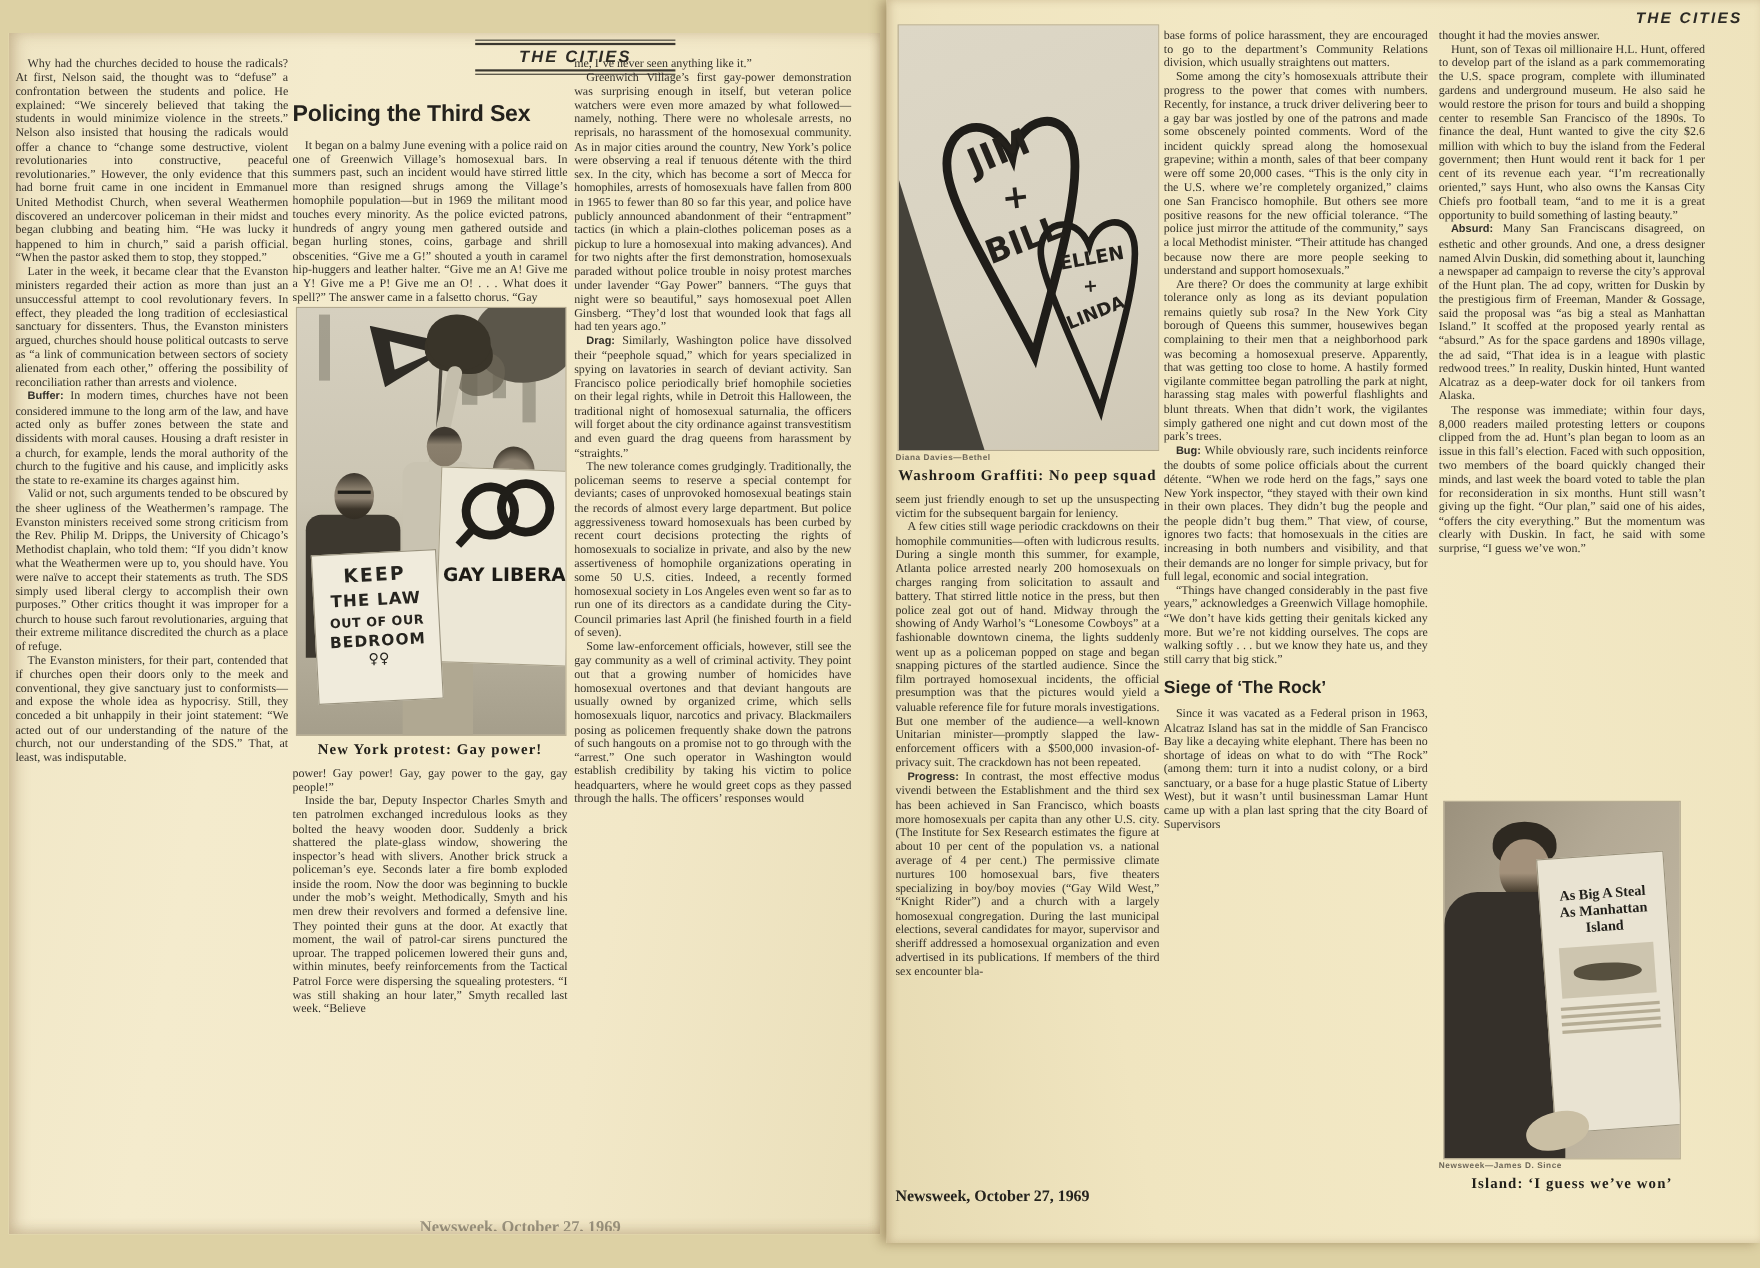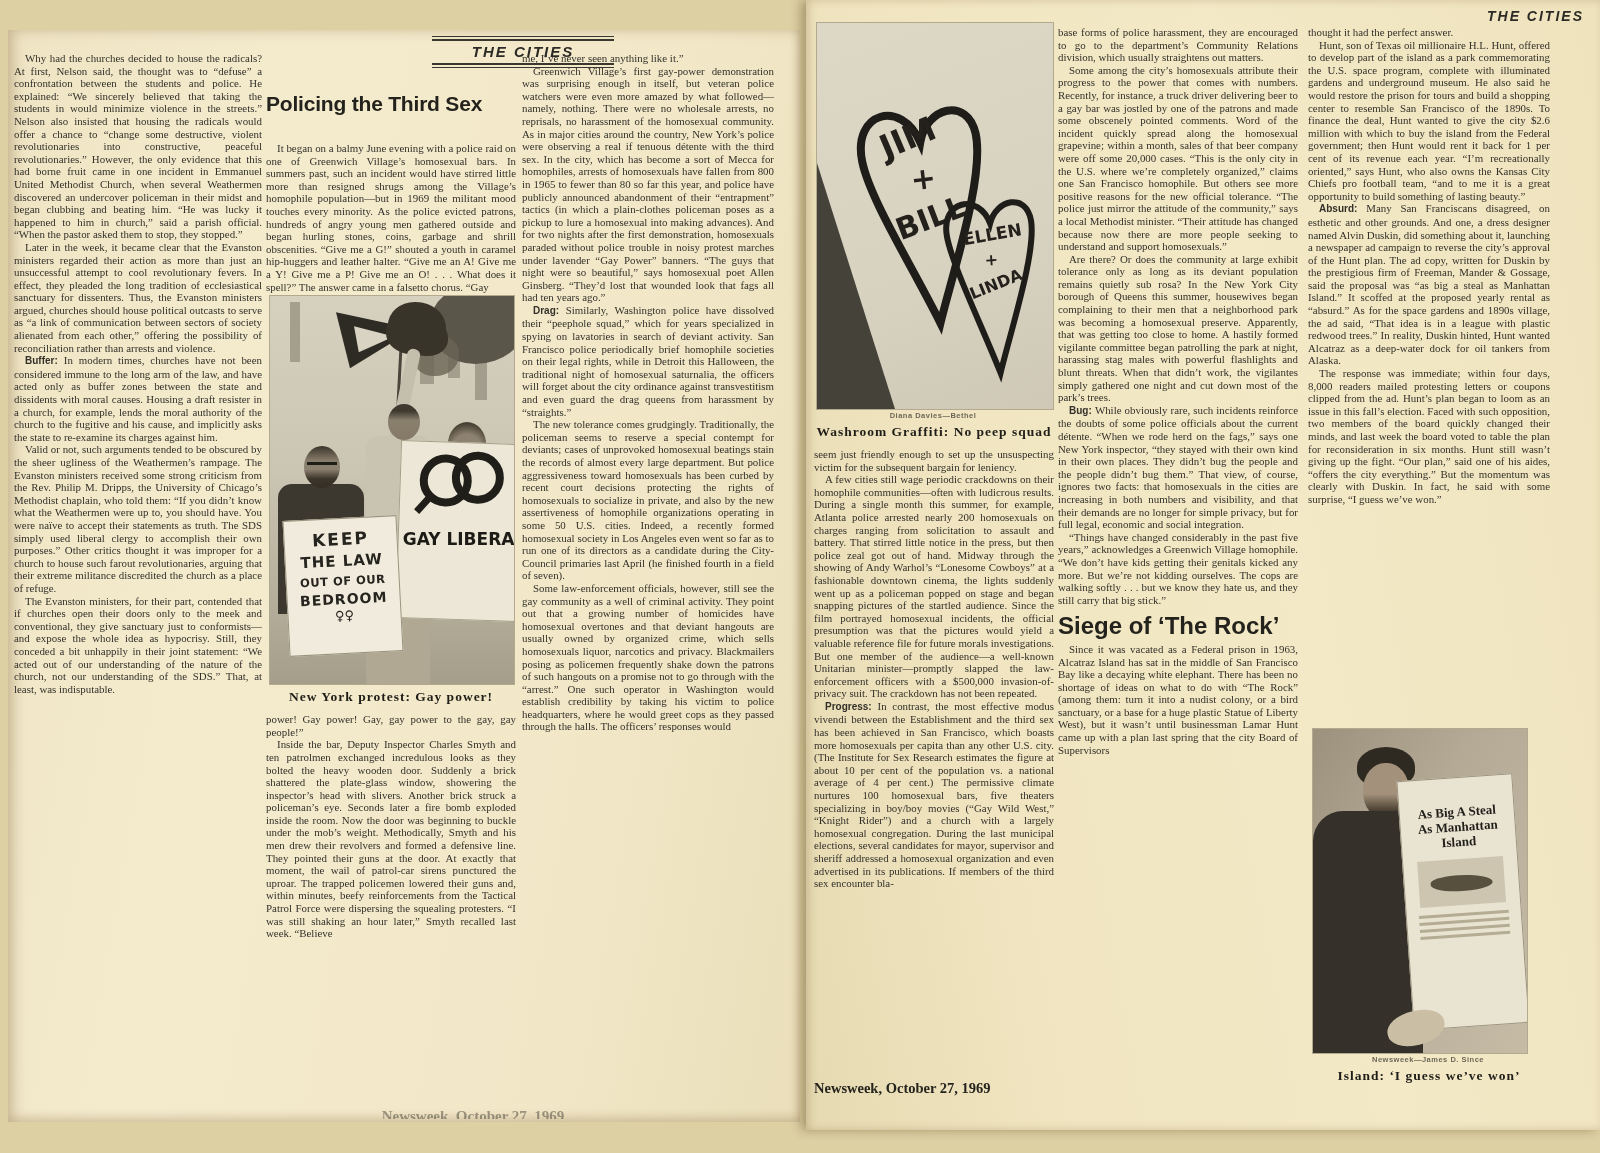--- a/index.html
+++ b/index.html
@@ -28,28 +28,28 @@
   .body-text { font-size:10.9px; line-height:12.6px; text-align:justify; }
   .body-text p { margin:0; text-indent:11px; }
   .body-text p.flush { text-indent:0; }
   .lead { font-family:"Liberation Sans", sans-serif; font-weight:bold; font-size:10px; }
 
   .col-l1 { left:6px;  top:22px; width:248px; height:1064px; }
   .col-l2 { left:258px; top:56px; width:250px; height:1030px; }
   .col-l3 { left:514px; top:22px; width:252px; height:1064px; }
 
   h1.article-title { font-family:"Liberation Sans", sans-serif; font-weight:bold; font-size:21px;
-    letter-spacing:-0.2px; color:#24221d; margin:6px 0 26px 0; }
-  h2.article-title { font-family:"Liberation Sans", sans-serif; font-weight:bold; font-size:24px;
+    letter-spacing:-0.2px; color:#24221d; margin:6px 0 10px 0; }
+  h2.article-title { font-family:"Liberation Sans", sans-serif; font-weight:bold; font-size:16px;
     color:#24221d; margin:14px 0 10px 0; }
 
   .caption { font-weight:bold; font-size:13.5px; letter-spacing:1px; text-align:center;
     color:#201e19; margin:4px 0 8px 0; }
   .credit { font-family:"Liberation Sans", sans-serif; font-weight:bold; font-size:7.5px;
-    letter-spacing:.5px; color:#6e6758; text-align:center; margin:1px 2px 0 0; }
+    letter-spacing:.5px; color:#6e6758; text-align:left; margin:1px 2px 0 0; }
 
   .newsweek-footer { font-weight:bold; font-size:14.5px; color:#25231e; }
   .left-footer-faint { position:absolute; left:300px; top:1078px; width:330px; height:11px;
     overflow:hidden; opacity:.45; text-align:center; font-weight:bold; font-size:15px; }
 
   
   .photo { position:relative; overflow:hidden; }
   .protest { width:244px; height:388px; margin:2px 0 2px 3px;
     background:linear-gradient(180deg,#d6d0bf 0%,#cbc5b3 45%,#b5ae9b 78%,#a59e8b 100%);
     border:1px solid #b3a98f; }
@@ -252,21 +252,21 @@
         <p>“Things have changed considerably in the past five years,” acknowledges a Greenwich Village homophile. “We don’t have kids getting their genitals kicked any more. But we’re not kidding ourselves. The cops are walking softly . . . but we know they hate us, and they still carry that big stick.”</p>
       </div>
     <h2 class="article-title">Siege of ‘The Rock’</h2>
     <div>
         <p>Since it was vacated as a Federal prison in 1963, Alcatraz Island has sat in the middle of San Francisco Bay like a decaying white elephant. There has been no shortage of ideas on what to do with “The Rock” (among them: turn it into a nudist colony, or a bird sanctuary, or a base for a huge plastic Statue of Liberty West), but it wasn’t until businessman Lamar Hunt came up with a plan last spring that the city Board of Supervisors</p>
       </div>
   </div>
 
   <div class="col col-r3">
     <div class="body-text r3-text">
-        <p class="flush">thought it had the perfect answer.</p>
+        <p class="flush">thought it had the movies answer.</p>
         <p>Hunt, son of Texas oil millionaire H.L. Hunt, offered to develop part of the island as a park commemorating the U.S. space program, complete with illuminated gardens and underground museum. He also said he would restore the prison for tours and build a shopping center to resemble San Francisco of the 1890s. To finance the deal, Hunt wanted to give the city $2.6 million with which to buy the island from the Federal government; then Hunt would rent it back for 1 per cent of its revenue each year. “I’m recreationally oriented,” says Hunt, who also owns the Kansas City Chiefs pro football team, “and to me it is a great opportunity to build something of lasting beauty.”</p>
         <p><b class="lead">Absurd: </b>Many San Franciscans disagreed, on esthetic and other grounds. And one, a dress designer named Alvin Duskin, did something about it, launching a newspaper ad campaign to reverse the city’s approval of the Hunt plan. The ad copy, written for Duskin by the prestigious firm of Freeman, Mander &amp; Gossage, said the proposal was “as big a steal as Manhattan Island.” It scoffed at the proposed yearly rental as “absurd.” As for the space gardens and 1890s village, the ad said, “That idea is in a league with plastic redwood trees.” In reality, Duskin hinted, Hunt wanted Alcatraz as a deep-water dock for oil tankers from Alaska.</p>
         <p>The response was immediate; within four days, 8,000 readers mailed protesting letters or coupons clipped from the ad. Hunt’s plan began to loom as an issue in this fall’s election. Faced with such opposition, two members of the board quickly changed their minds, and last week the board voted to table the plan for reconsideration in six months. Hunt still wasn’t giving up the fight. “Our plan,” said one of his aides, “offers the city everything.” But the momentum was clearly with Duskin. In fact, he said with some surprise, “I guess we’ve won.”</p>
       </div>
     <div class="photo duskin">
       <div class="dk-hair"></div>
       <div class="dk-face"></div>
       <div class="dk-body"></div>
       <div class="dk-paper">
         <div class="dk-headline">As Big A Steal</div>

